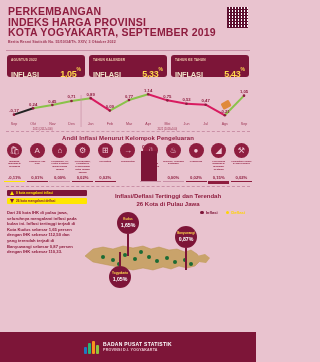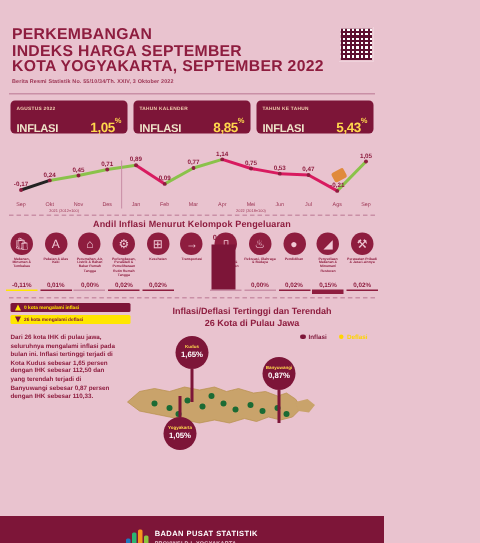--- a/index.html
+++ b/index.html
@@ -6,21 +6,21 @@
   body{
     width:256px;height:362px;overflow:hidden;
     background:#e9c3cf;
     font-family:"Liberation Sans", sans-serif;
     color:#7d1538;
     -webkit-font-smoothing:antialiased;
   }
   .page{position:relative;width:256px;height:362px;background:#e9c3cf;}
 
   
-  .header{position:relative;padding:6px 8px 4px 8px;height:48px;box-sizing:border-box;margin-top:12px;}
+  .header{position:relative;padding:6px 8px 4px 8px;height:48px;box-sizing:border-box;}
   .title-line{
     font-weight:bold;letter-spacing:0.2px;color:#8e1d3f;line-height:10.5px;
   }
   .t1{font-size:10.5px;}
   .t2{font-size:10.5px;}
   .t3{font-size:10.5px;}
   .subtitle{font-size:3.6px;color:#9c3453;margin-top:2.5px;letter-spacing:0.1px;font-weight:bold;}
   .qr{
     position:absolute;right:7px;top:6px;width:21px;height:21px;
     background:
@@ -123,40 +123,40 @@
   .f1{font-size:5px;color:#fff;font-weight:bold;letter-spacing:0.3px;}
   .f2{font-size:3.6px;color:#e9c3cf;font-weight:bold;letter-spacing:0.2px;}
 </style>
 </head>
 <body>
 
 <div class="page">
 
   <div class="header">
     <div class="title-line t1">PERKEMBANGAN</div>
-    <div class="title-line t2">INDEKS HARGA SEPTEMBER</div>
-    <div class="title-line t3">KOTA YOGYAKARTA, SEPTEMBER 2022</div>
+    <div class="title-line t2">INDEKS HARGA PROVINSI</div>
+    <div class="title-line t3">KOTA YOGYAKARTA, SEPTEMBER 2019</div>
     <div class="subtitle">Berita Resmi Statistik No. 55/10/34/Th. XXIV, 3 Oktober 2022</div>
     <div class="qr"></div>
   </div>
   <div class="hdr-rule"></div>
 
   <div class="badges">
     <div class="badge">
       <div class="badge-period">AGUSTUS 2022</div>
       <div class="badge-row">
         <span class="badge-label">INFLASI</span>
         <span><span class="badge-value">1,05</span><span class="badge-pct">%</span></span>
       </div>
     </div>
     <div class="badge">
       <div class="badge-period">TAHUN KALENDER</div>
       <div class="badge-row">
         <span class="badge-label">INFLASI</span>
-        <span><span class="badge-value">8,85</span><span class="badge-pct">%</span></span>
+        <span><span class="badge-value">5,33</span><span class="badge-pct">%</span></span>
       </div>
     </div>
     <div class="badge">
       <div class="badge-period">TAHUN KE TAHUN</div>
       <div class="badge-row">
         <span class="badge-label">INFLASI</span>
         <span><span class="badge-value">5,43</span><span class="badge-pct">%</span></span>
       </div>
     </div>
   </div>

